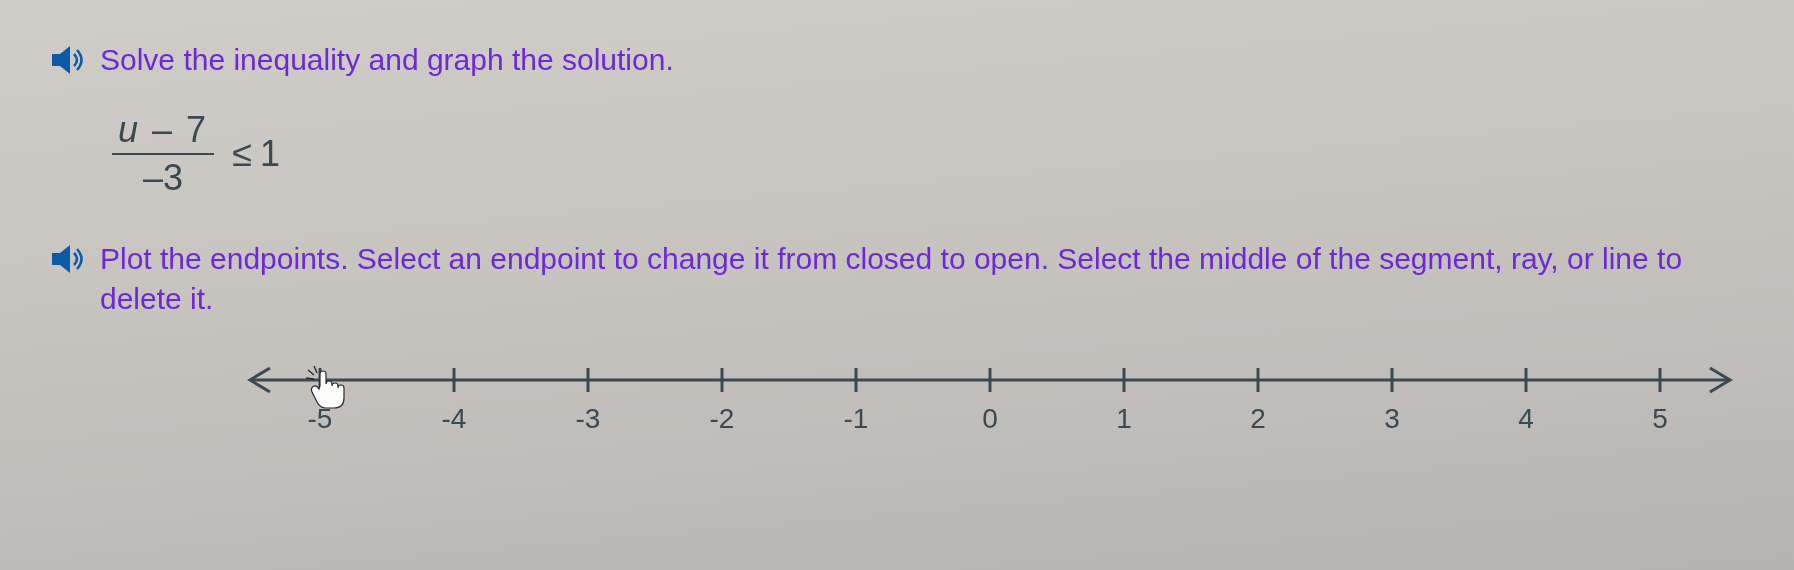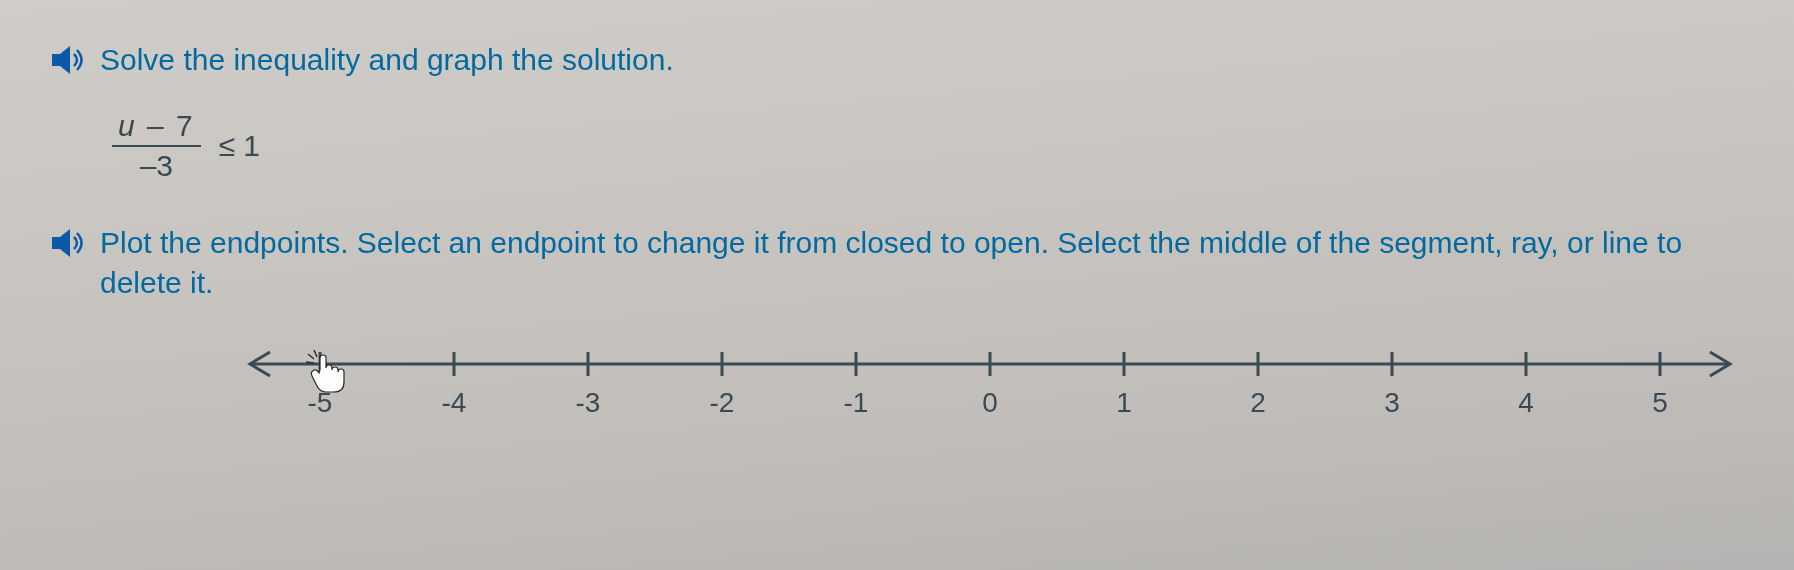--- a/index.html
+++ b/index.html
@@ -19,31 +19,31 @@
     margin-bottom: 28px;
   }
   .speaker {
     flex-shrink: 0;
     margin-right: 14px;
     margin-top: 4px;
     cursor: pointer;
   }
   .instruction {
     font-size: 30px;
-    color: #0369a1;
+    color: #6d28d9;
     line-height: 1.35;
   }
   .instruction.italic {
   }
   .formula {
     margin-left: 62px;
     margin-bottom: 40px;
     display: flex;
     align-items: center;
-    font-size: 30px;
+    font-size: 36px;
     color: #3a4a52;
   }
   .fraction {
     display: inline-flex;
     flex-direction: column;
     align-items: center;
     margin-right: 10px;
   }
   .fraction .num {
     padding: 0 6px 2px 6px;

